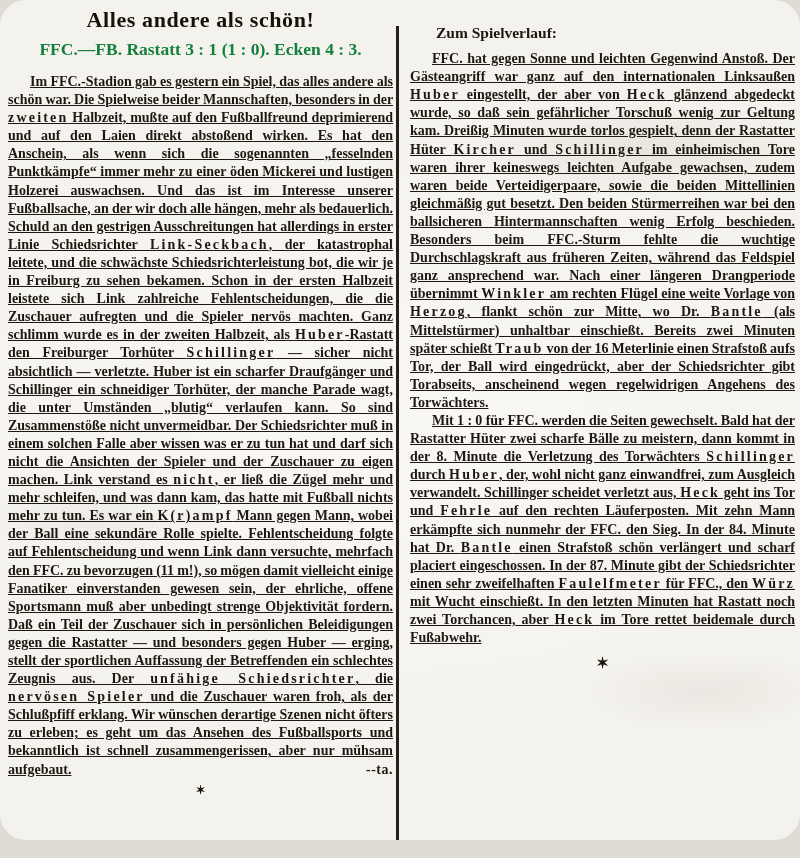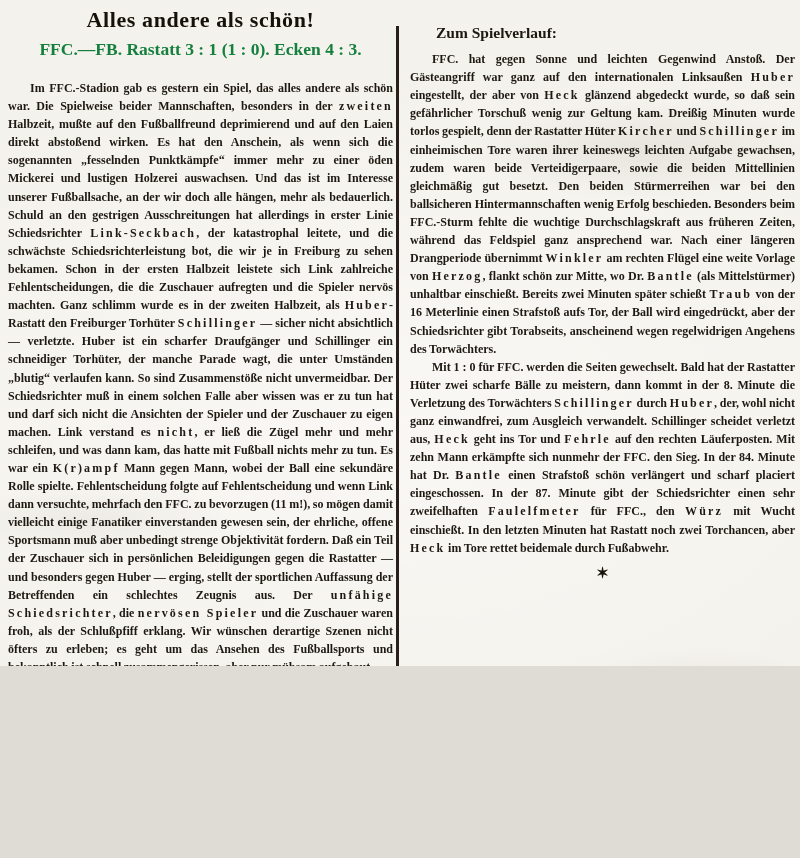--- a/index.html
+++ b/index.html
@@ -1,23 +1,24 @@
 <!DOCTYPE html>
 <html lang="de"><head>
 <meta charset="utf-8">
 <style>
   html,body{margin:0;padding:0;background:#dedcd5;}
   .page{
     position:relative;
-    width:800px;height:666px;
+    width:800px;height:840px;
     background:#f4f2ec;
     overflow:hidden;
     font-family:"Liberation Serif","DejaVu Serif",serif;
     font-weight:700;
     color:#1e1812;
+    border-radius:26px;
     -webkit-font-smoothing:antialiased;
   }
   
   .page::before{
     content:"";
     position:absolute;inset:0;
     background:
       radial-gradient(ellipse 260px 70px at 640px 150px, rgba(110,104,92,.10), transparent 70%),
       radial-gradient(ellipse 180px 60px at 700px 690px, rgba(110,104,92,.08), transparent 70%),
       radial-gradient(ellipse 200px 50px at 90px 520px, rgba(110,104,92,.07), transparent 70%),
@@ -29,27 +30,28 @@
   .divider{position:absolute;left:396px;top:26px;width:3px;height:822px;background:#27201a;}
   .title{
     font-size:22px;line-height:24px;text-align:center;
     margin:8px 0 0;letter-spacing:.6px;color:#171209;
   }
   .subtitle{
     font-size:17.5px;line-height:20px;text-align:center;
     margin:7px 0 0;color:#15803d;
   }
   .body{
-    font-size:12px;line-height:18.1px;
+    font-size:14px;line-height:18.1px;
     text-align:justify;text-indent:22px;
     margin:0;
     hyphens:auto;-webkit-hyphens:auto;
     word-spacing:-0.4px;
+    text-decoration:underline;
   }
-  .col-left .body{margin-top:20px;}
+  .col-left .body{margin-top:14px;}
   .heading{font-size:15.5px;line-height:18.1px;text-indent:26px;margin:0 0 8px;}
   .sp{letter-spacing:2.2px;}
   .sig{float:right;letter-spacing:.5px;}
   .star{text-align:center;font-size:12px;line-height:14px;margin-top:4px;color:#171209;}
   .col-right .star{font-size:15px;margin-top:9px;}
 </style>
 </head>
 <body>
 
 <div class="page">

